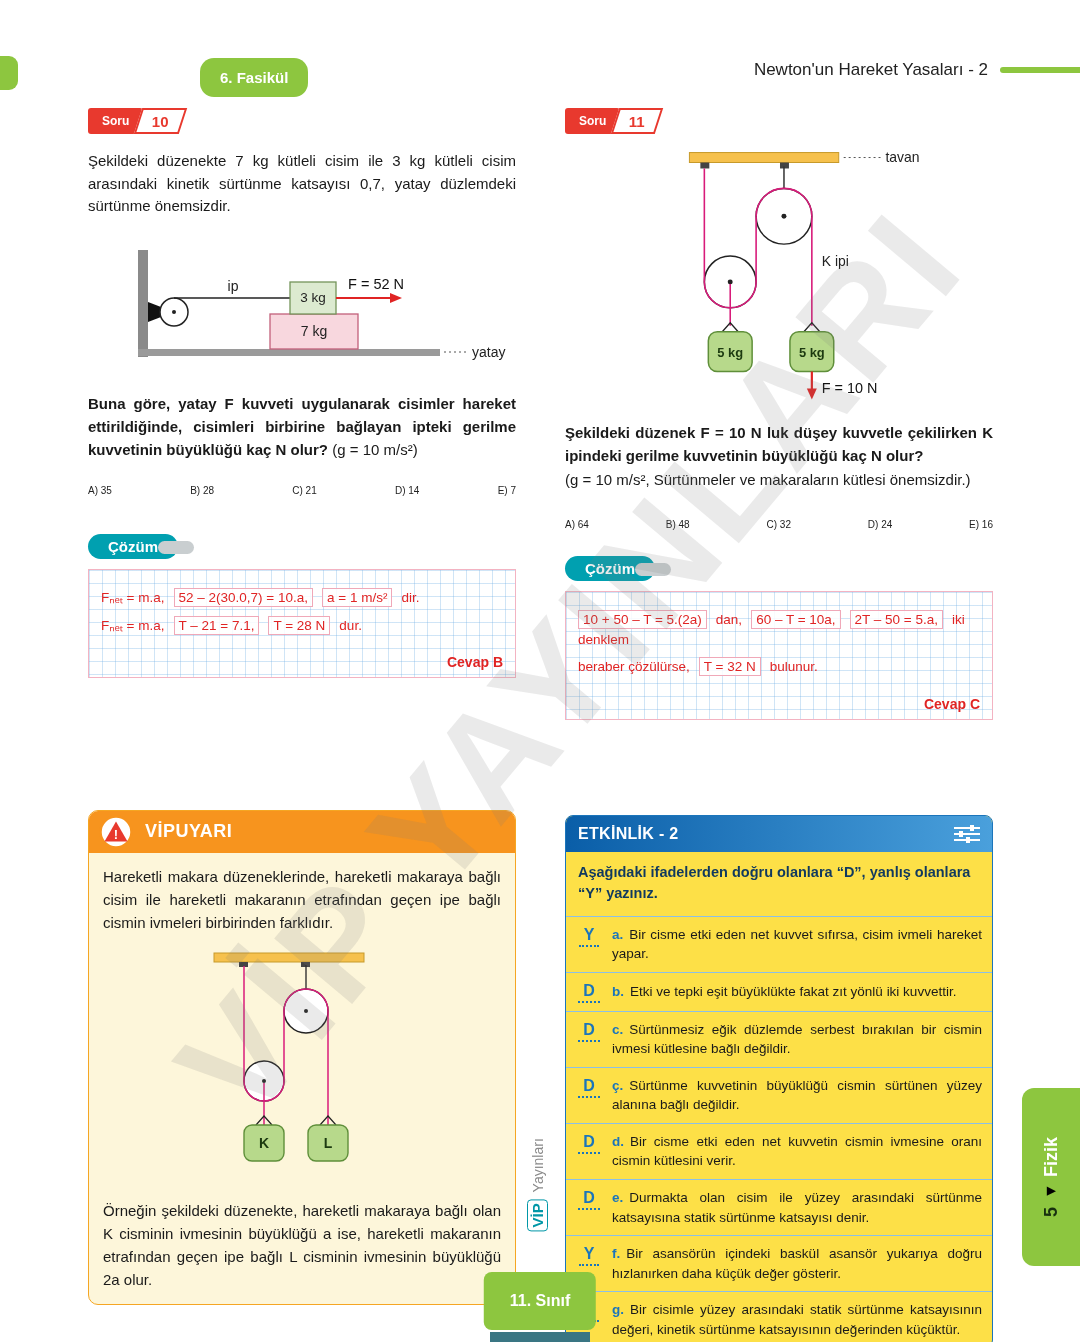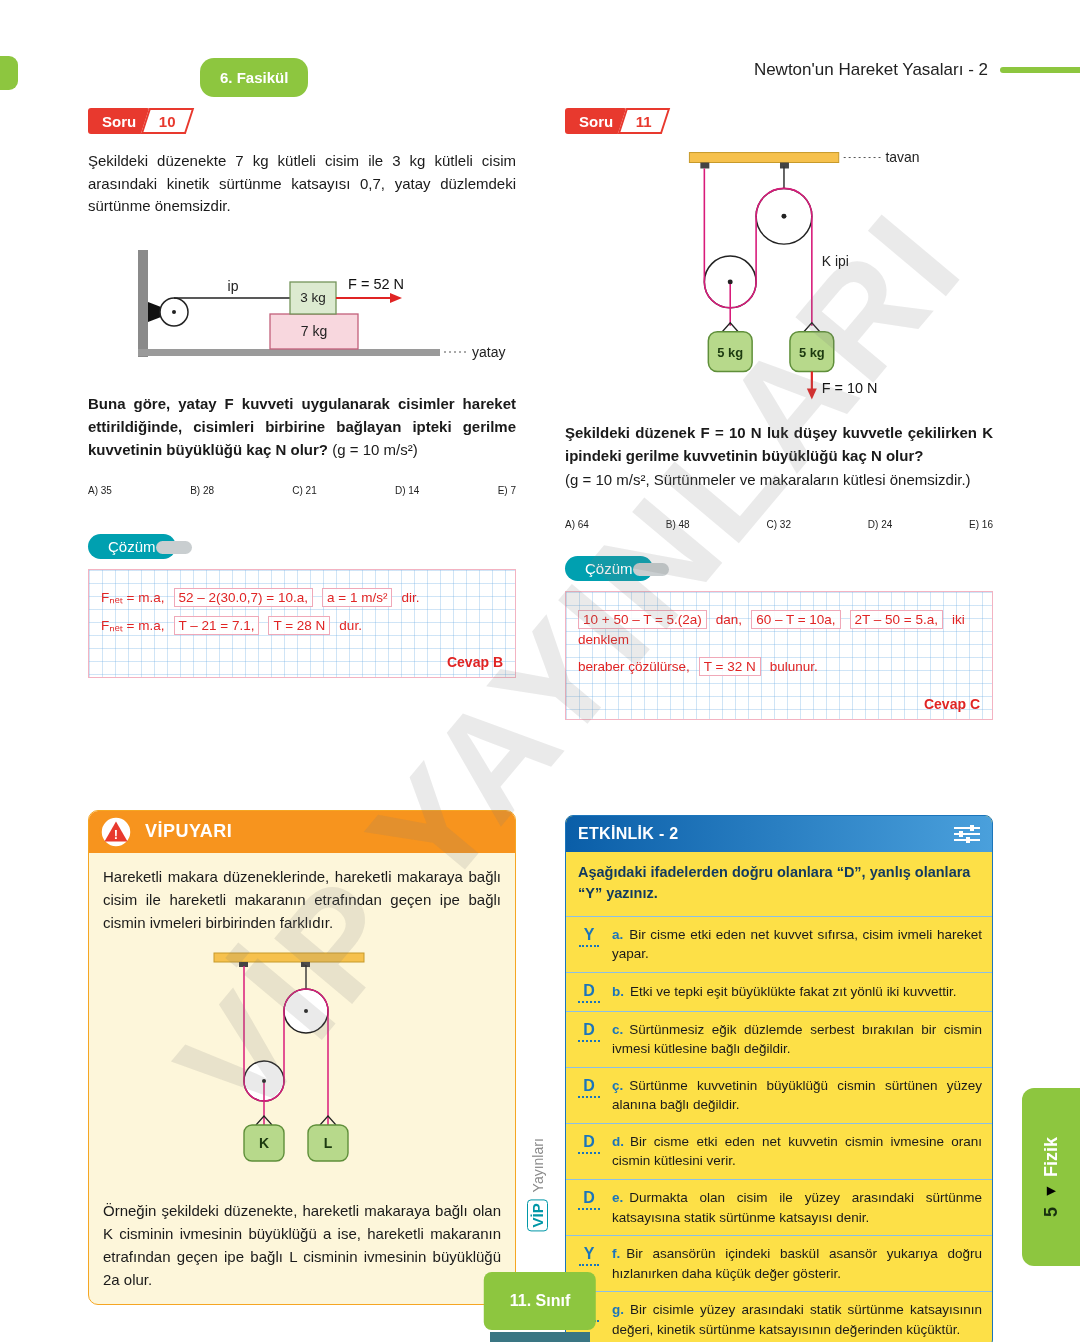--- a/index.html
+++ b/index.html
@@ -19,36 +19,36 @@
   .hdr-right{position:absolute;right:0;top:60px;display:flex;align-items:center}
   .hdr-title{font-size:17px;font-weight:400;color:#222}
   .hdr-line{width:80px;height:6px;background:#8dc63f;border-radius:3px 0 0 3px;margin-left:12px}
 
   .col{position:absolute;top:108px;width:428px}
   .col-left{left:88px}
   .col-right{left:565px}
 
   
   .soru-badge{display:inline-flex;align-items:stretch;height:26px}
-  .soru-label{background:#e8392e;color:#fff;font-weight:700;font-size:15px;display:flex;
+  .soru-label{background:#e8392e;color:#fff;font-weight:700;font-size:12px;display:flex;
     align-items:center;padding:0 14px;border-radius:3px}
   .soru-num{background:#fff;color:#e8392e;border:2px solid #e8392e;font-weight:700;font-size:15px;
     display:flex;align-items:center;padding:0 12px;transform:skewX(-18deg);margin-left:-5px}
   .soru-num>span{display:inline-block;transform:skewX(18deg)}
 
   .intro{margin:16px 0 0;font-size:15px;line-height:1.5;text-align:justify}
   .question{margin:18px 0 0;font-size:15px;line-height:1.55;text-align:justify}
   .question b{font-weight:700}
   .note{font-weight:400}
   .note-block{display:block;font-weight:400}
 
   .options{display:flex;justify-content:space-between;margin-top:24px;font-size:10px;color:#222}
 
   
-  .cozum-badge{position:relative;display:inline-block;background:#00a0b0;color:#fff;font-weight:400;
+  .cozum-badge{position:relative;display:inline-block;background:#00a0b0;color:#fff;font-weight:700;
     font-size:15px;padding:4px 20px;border-radius:14px;margin-top:38px;z-index:2}
   .cozum-badge::after{content:"";position:absolute;right:-16px;top:7px;width:36px;height:13px;
     background:#c9ced0;border-radius:8px;z-index:-1}
 
   
   .solution-box{margin-top:10px;border:1.5px solid #f3b3c2;background-color:#fff;
     background-image:linear-gradient(to right,rgba(120,180,230,0.35) 1px,transparent 1px),
                      linear-gradient(to bottom,rgba(120,180,230,0.35) 1px,transparent 1px);
     background-size:13px 13px;padding:18px 12px 7px;color:#e02424;font-size:13.5px}
   .sol-line{margin-bottom:7px;line-height:1.5}

